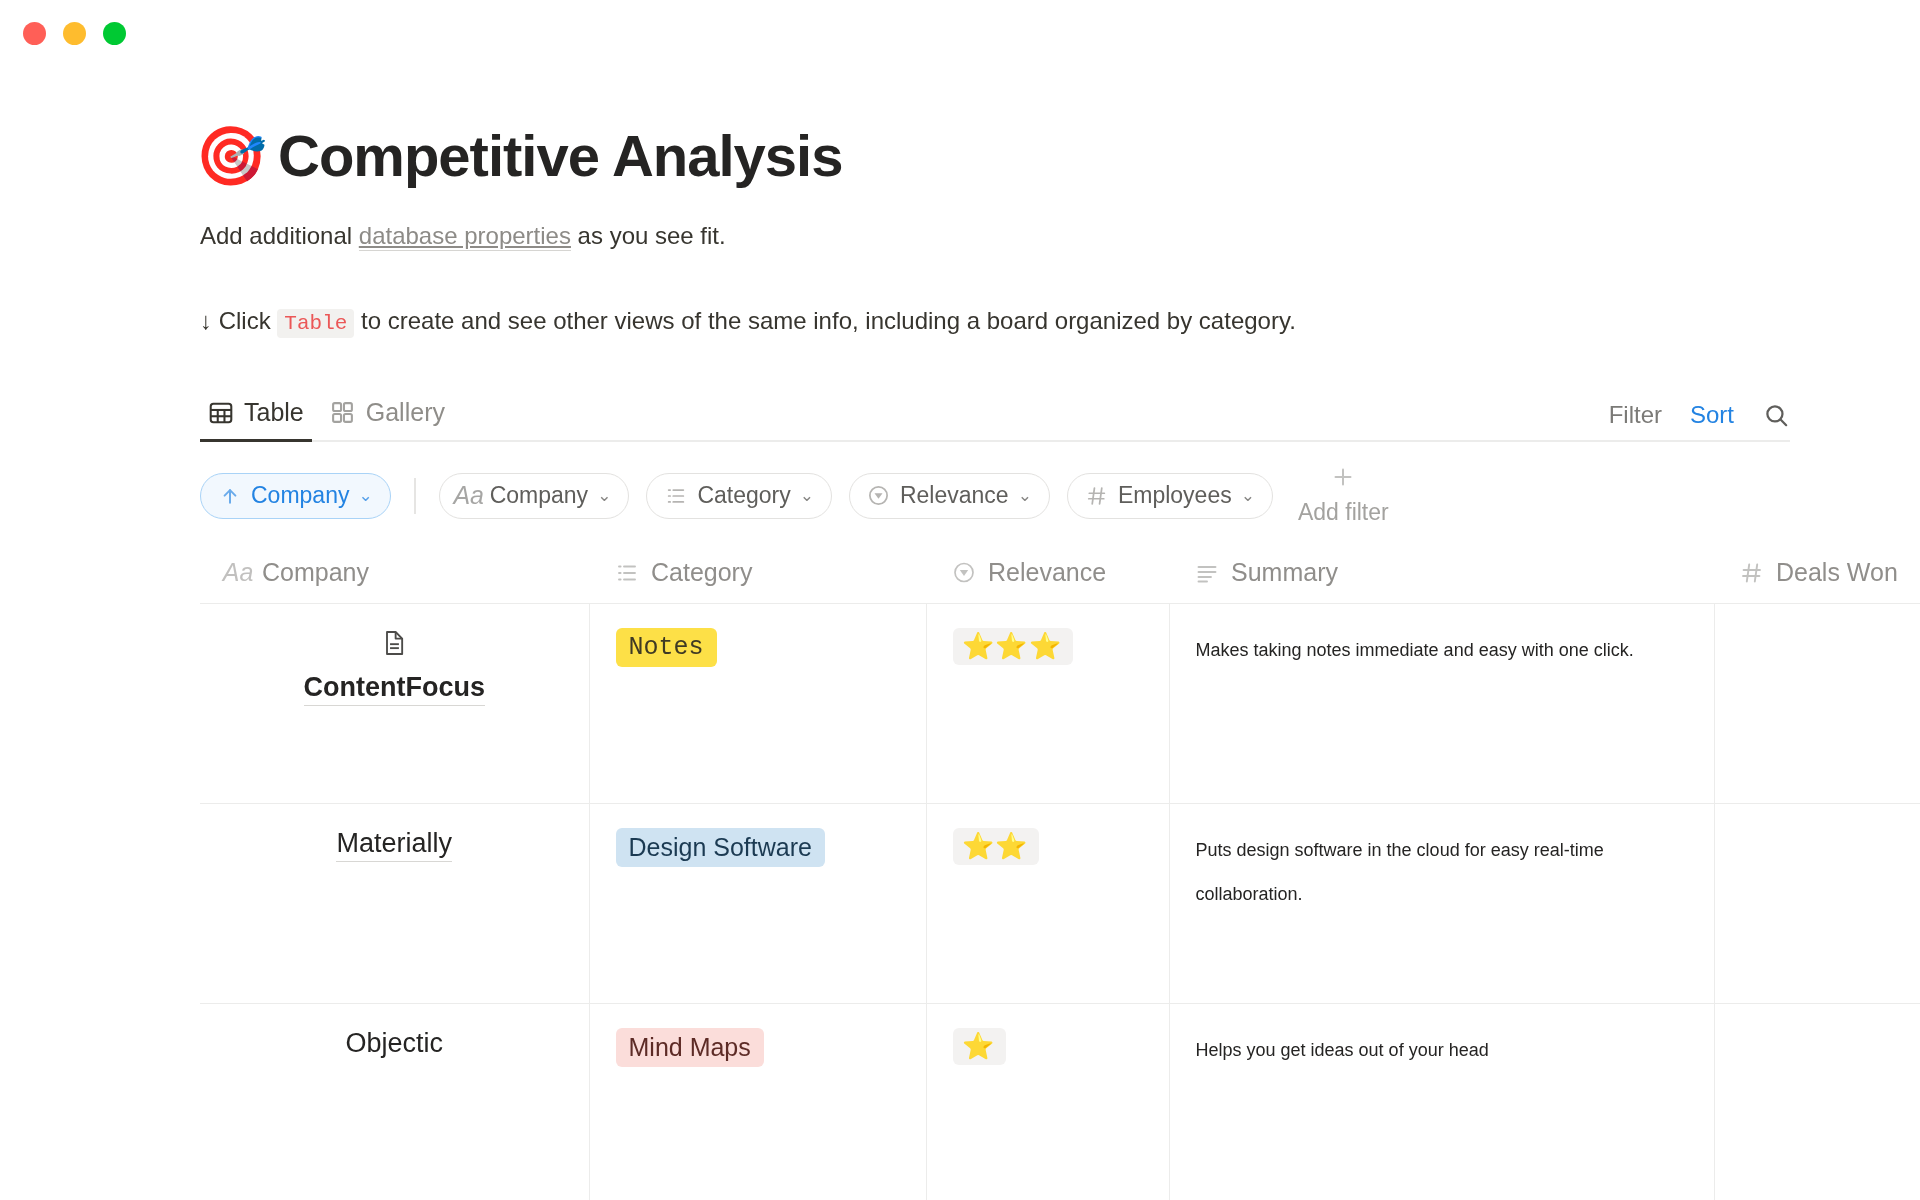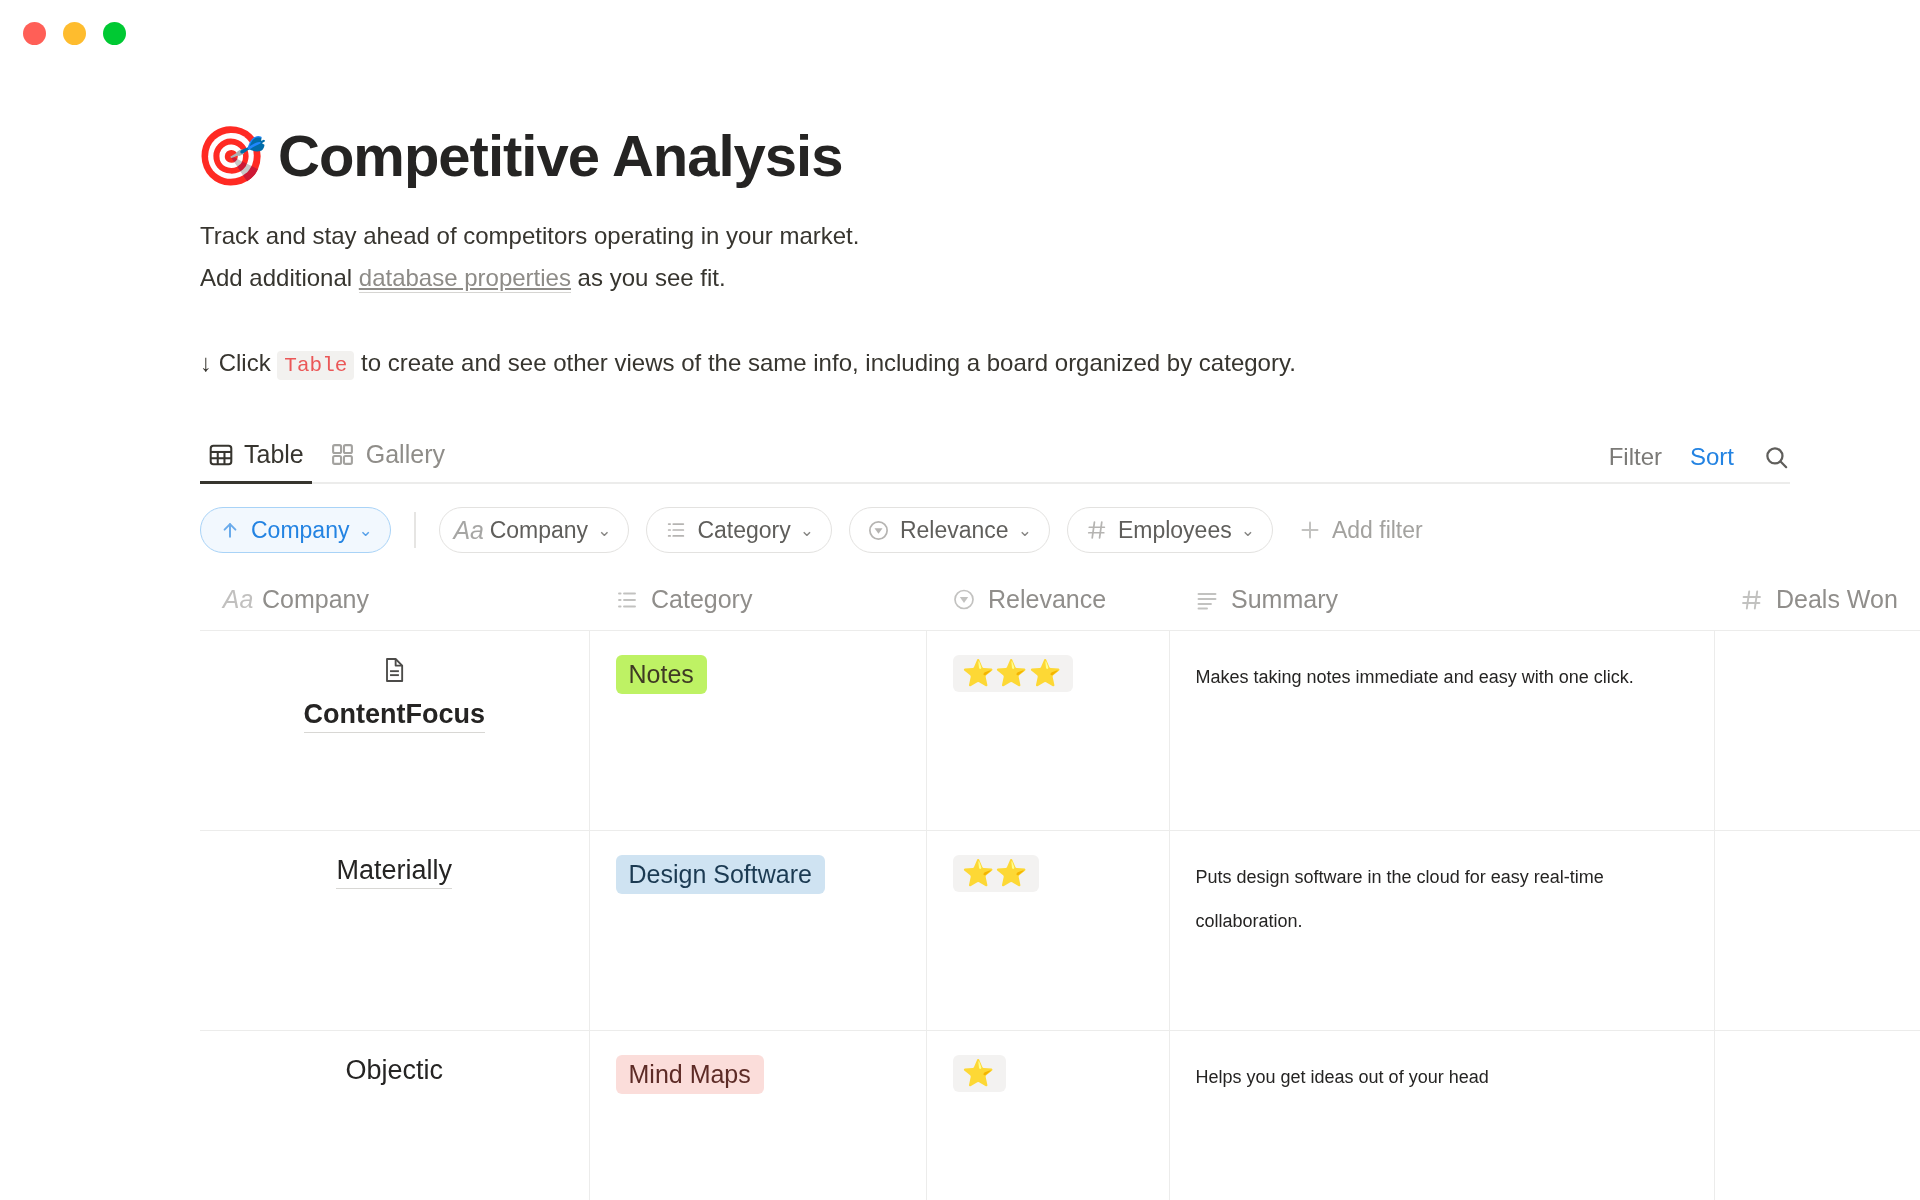--- a/index.html
+++ b/index.html
@@ -53,42 +53,42 @@
 
   
   .chips { display: flex; align-items: center; gap: 17px; margin-top: 23px; }
   .chip { display: flex; align-items: center; gap: 9px; height: 46px; padding: 0 17px;
           border: 1.5px solid #e3e2e0; border-radius: 23px; font-size: 23px; color: #5f5e5b;
           background: #fff; cursor: pointer; white-space: nowrap; }
   .chip.sortchip { border-color: #a9d3f7; background: #f2f8fe; color: #2383e2; }
   .chip .caret { font-size: 17px; opacity: .75; }
   .chip-sep { width: 2px; height: 36px; background: #e6e5e3; margin: 0 6px; }
   .addfilter { display: flex; align-items: center; gap: 10px; font-size: 23px; color: #a3a29f;
-               cursor: pointer; padding-left: 8px; }
+               cursor: pointer; padding-left: 8px; flex-direction: column; }
   .prop-ic { width: 24px; height: 24px; display: flex; align-items: center; justify-content: center; opacity: .65; }
   .prop-ic.aa { font-size: 25px; font-style: italic; opacity: .55; }
 
   
   .tablewrap { margin-top: 22px; }
   table.db { border-collapse: collapse; table-layout: fixed; width: 1880px; }
   table.db th, table.db td { text-align: left; vertical-align: top; }
   table.db th { padding: 10px 0 16px 0; font-weight: normal; border-bottom: 1.5px solid #ececeb; }
   .th-inner { display: flex; align-items: center; gap: 12px; font-size: 25px; color: #908e8b; padding-left: 26px; }
   th.num .th-inner { justify-content: flex-start; }
 
   table.db td { border-bottom: 1.5px solid #ececeb; border-right: 1.5px solid #ececeb; padding: 24px 26px 0 26px; height: 200px; }
   table.db td.last { border-right: none; }
 
   .cell-company { display: flex; align-items: center; gap: 14px; flex-direction: column; }
   .page-ic { width: 30px; height: 30px; flex: none; display: flex; align-items: center; justify-content: center; }
   .company-name { font-size: 27px; color: #252423; border-bottom: 1.5px solid #d8d7d4; padding-bottom: 2px; cursor: pointer; }
   .company-name.bold { font-weight: bold; }
 
   .tag { display: inline-block; font-size: 25px; padding: 5px 13px; border-radius: 6px; }
-  .tag.yellow { background: #bef264; color: #3f3a24; }
+  .tag.yellow { background: #fde047; color: #3f3a24; font-family: Liberation Mono, monospace; }
   .tag.blue   { background: #cfe3f2; color: #1b3a52; }
   .tag.pink   { background: #fbddda; color: #5d2b26; }
 
   .stars { display: inline-block; background: #f3f2f1; border-radius: 6px; padding: 5px 10px;
            font-size: 26px; line-height: 1.05; letter-spacing: 1px; }
 
   .summary { font-size: 18px; line-height: 44px; color: #252423; }
   .dealnum { font-size: 27px; color: #252423; text-align: right; display: block; }
 </style>
 </head>
@@ -103,21 +103,20 @@
 </div>
 
 <div class="page">
 
   <div class="title-row">
     <span class="title-emoji">🎯</span>
     <h1 class="page-title">Competitive Analysis</h1>
   </div>
 
   <div class="desc">
-    <p>Track and stay ahead of competitors operating in your market.</p>
     <p><span>Add additional </span><span class="link-db">database properties</span><span> as you see fit.</span></p>
   </div>
 
   <div class="note-row"><span>↓ Click </span><code class="inline">Table</code><span> to create and see other views of the same info, including a board organized by category.</span></div>
 
   <div class="viewbar">
     <div class="views">
 
       <div class="view-tab active">
         <span class="tab-icon">

